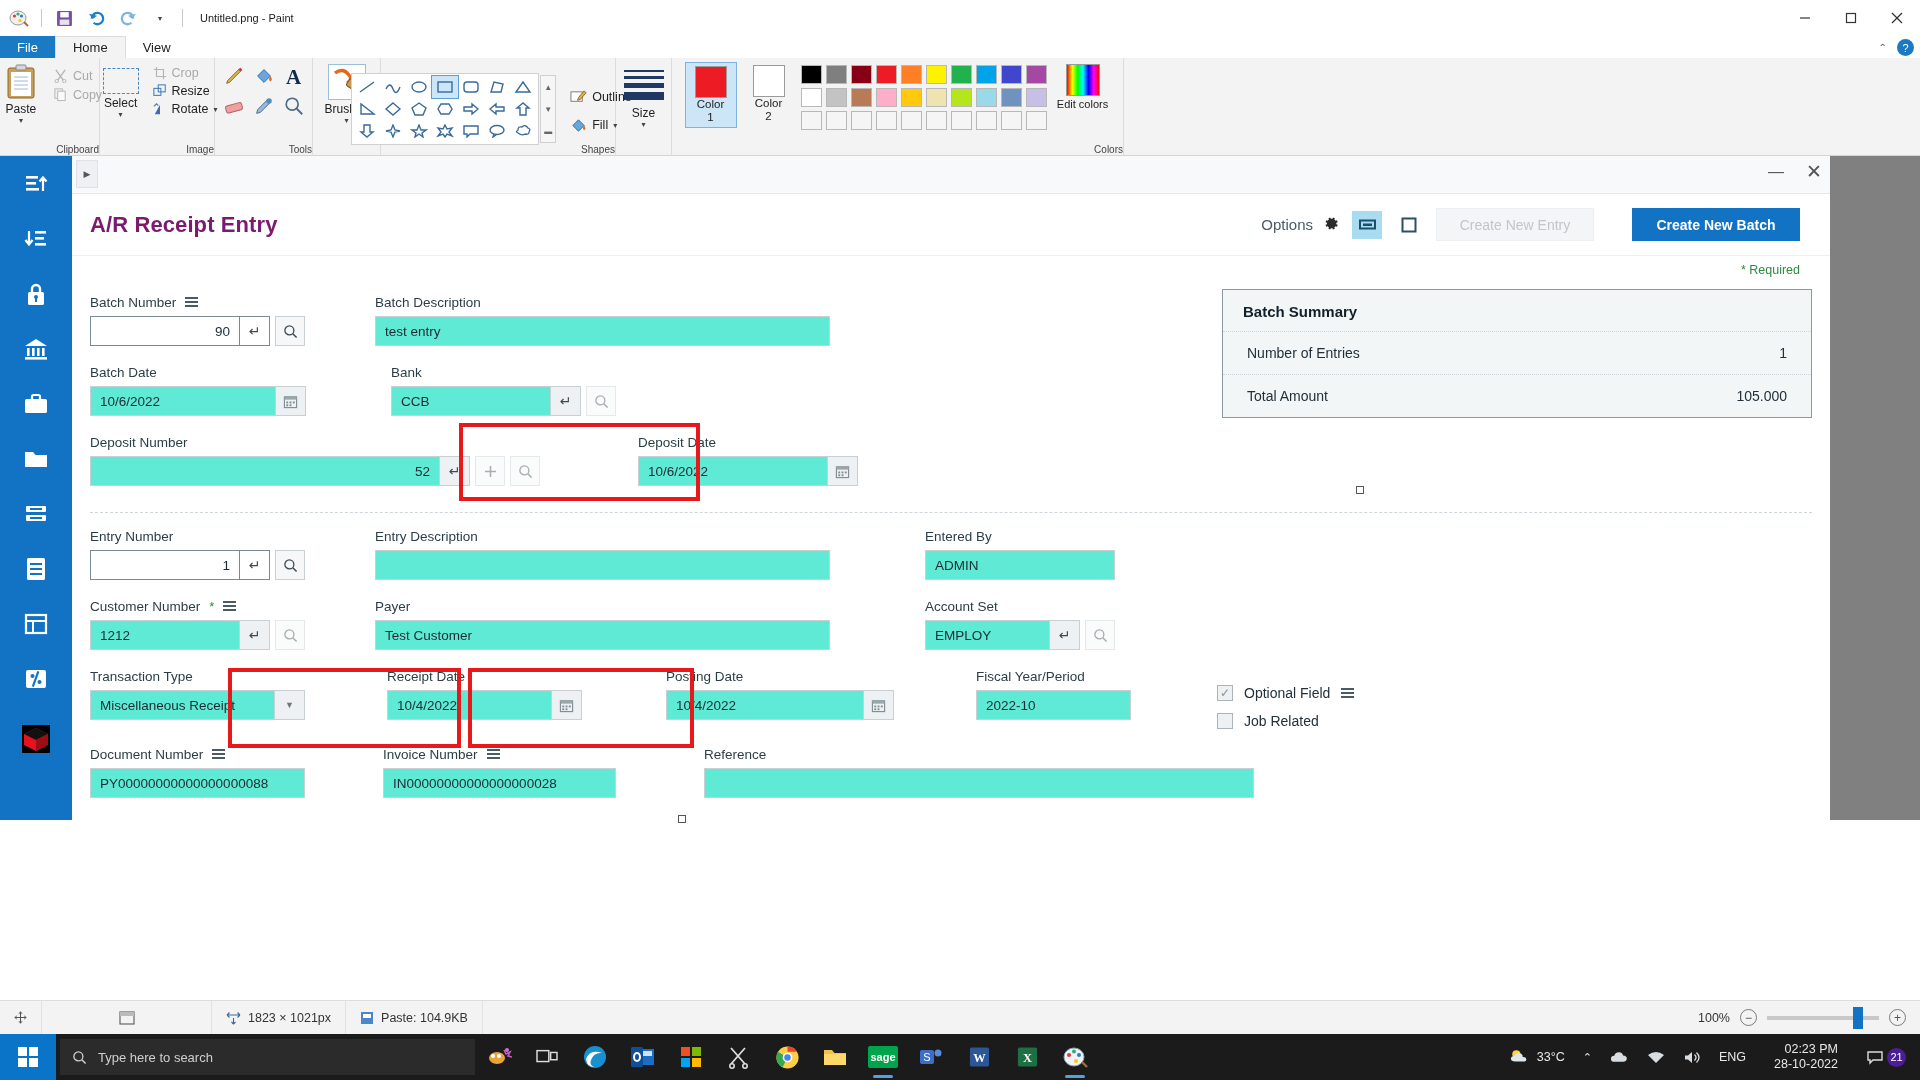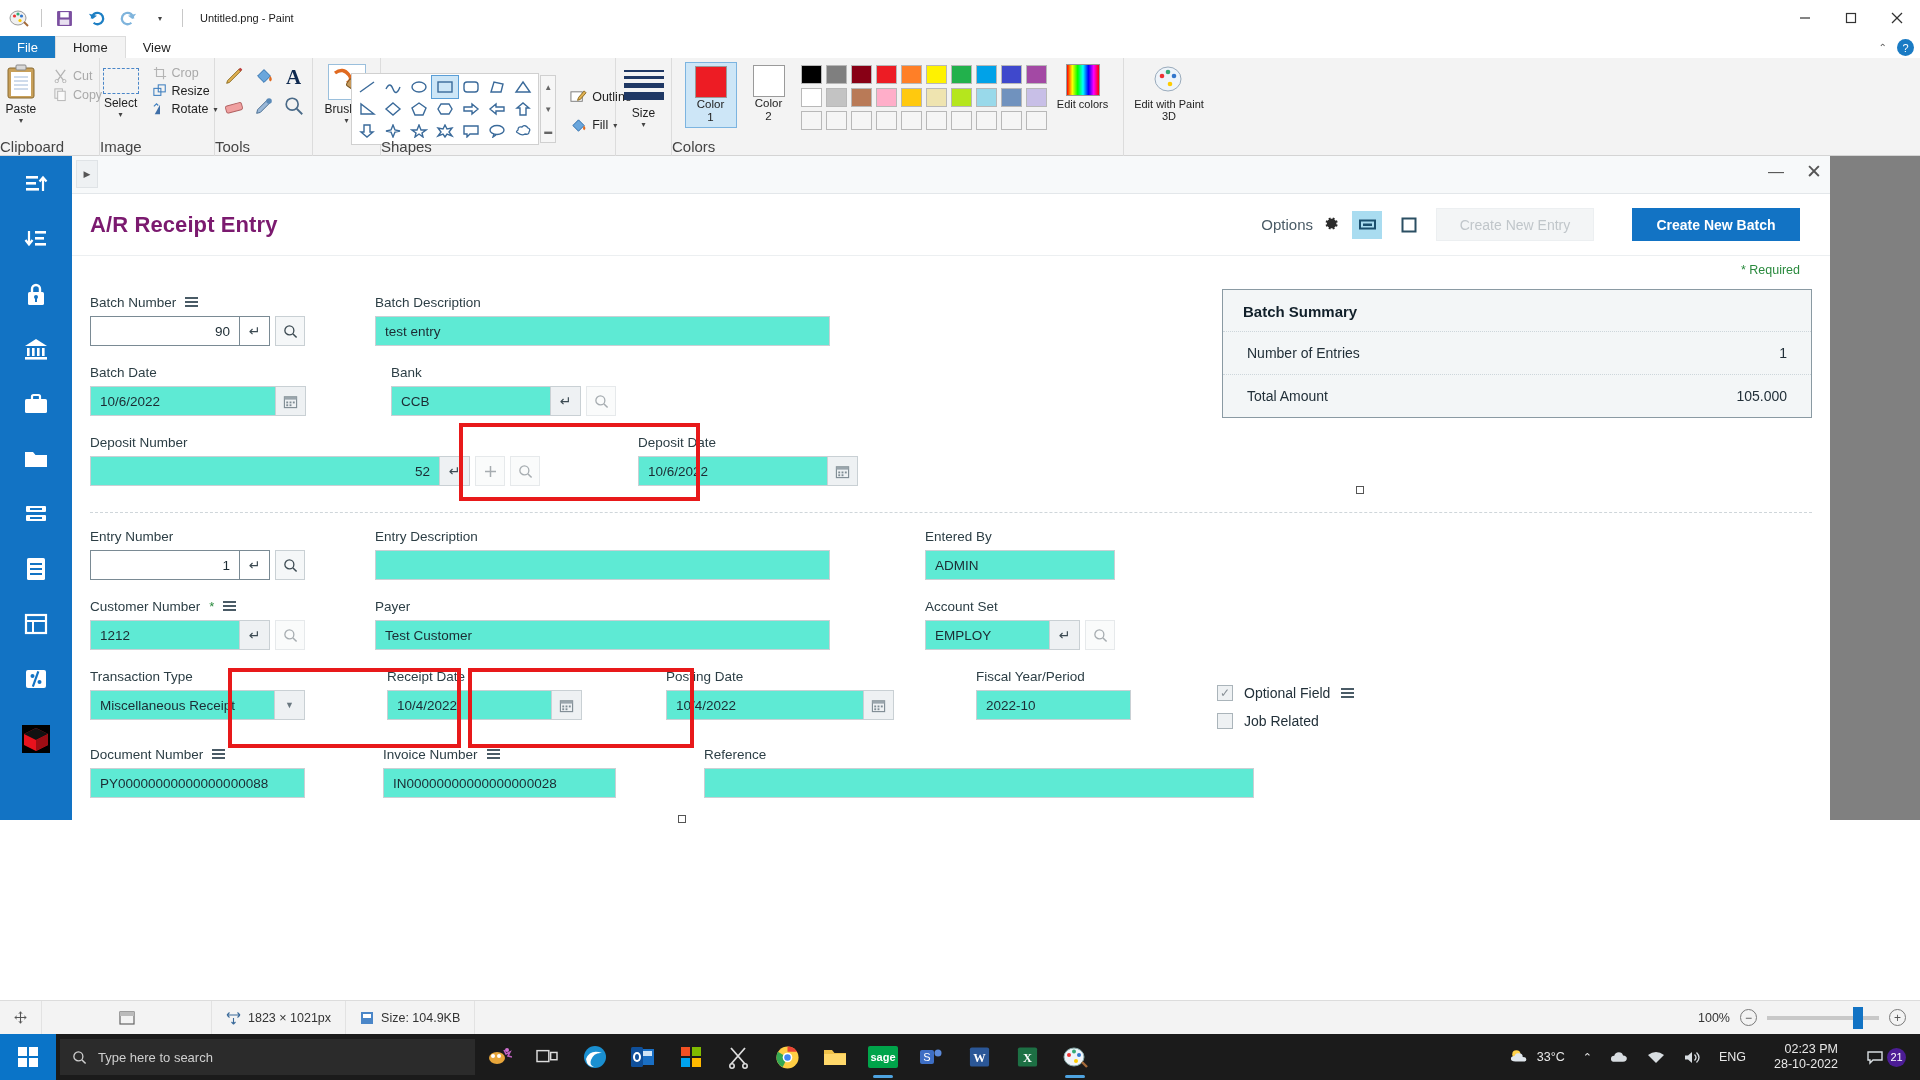--- a/index.html
+++ b/index.html
@@ -32,21 +32,21 @@
   .tab.file { background:#1a7bc4; color:#fff; }
   .tab.active { background:#f3f3f3; border:1px solid #dcdcdc; border-bottom:none; }
   .ribbon-right-ctl { position:absolute; right:6px; bottom:2px; display:flex; gap:10px; align-items:center; }
   .help-circle { width:17px;height:17px;border-radius:50%;background:#1a7bc4;color:#fff;font-size:11px;
                  display:flex;align-items:center;justify-content:center; cursor:pointer;}
 
   
   .ribbon { height:98px; background:#f3f3f3; border-bottom:1px solid #d4d4d4; display:flex; position:relative; }
   .rgroup { height:98px; display:flex; flex-direction:column; align-items:center; position:relative;
             border-right:1px solid #dcdcdc; padding:0 6px; }
-  .rgroup .glabel { position:absolute; bottom:1px; width:100%; text-align:left; font-size:15px; color:#444; }
+  .rgroup .glabel { position:absolute; bottom:1px; width:100%; text-align:right; font-size:10px; color:#444; }
   .rgroup .gbody { display:flex; align-items:flex-start; padding-top:4px; flex:1; }
 
   .bigbtn { width:56px; display:flex; flex-direction:column; align-items:center; cursor:pointer; padding-top:2px;}
   .bigbtn .cap { font-size:12px; color:#222; margin-top:2px; }
   .smallbtn { display:flex; align-items:center; gap:5px; padding:2px 4px; font-size:12.5px; color:#222; cursor:pointer;}
   .smallbtn.dis { color:#a9a9a9; }
   .caret { font-size:8px; color:#444; }
 
   .toolgrid { display:grid; grid-template-columns:repeat(3,30px); grid-template-rows:repeat(2,30px); align-items:center; justify-items:center; }
   .toolgrid div { cursor:pointer; }
@@ -541,34 +541,20 @@
             <i style="background: rgb(245, 245, 245);"></i>
           </div>
         <div class="bigbtn" style="width:56px;">
           <div style="width:34px;height:32px;border:1px solid #9a9a9a;background:linear-gradient(90deg,#f00,#ff0,#0f0,#0ff,#00f,#f0f,#f00);"></div>
           <span class="cap" style="font-size:11px;line-height:12px;text-align:center;">Edit colors</span>
         </div>
       </div>
       <div class="glabel">Colors</div>
     </div>
 
-    <div class="rgroup" style="width:90px;border-right:none;">
-      <div class="gbody">
-        <div class="bigbtn" style="width:72px;">
-          <svg width="34" height="32" viewBox="0 0 34 32">
-              <ellipse cx="16" cy="15" rx="13" ry="12" fill="#eef4fa" stroke="#9ab"></ellipse>
-              <circle cx="10" cy="12" r="2.3" fill="#e33"></circle>
-              <circle cx="16" cy="8" r="2.3" fill="#3a7"></circle>
-              <circle cx="22" cy="12" r="2.3" fill="#37c"></circle>
-              <circle cx="18" cy="20" r="2.3" fill="#fc0"></circle>
-            </svg>
-          <span class="cap" style="font-size:11px;line-height:12px;text-align:center;">Edit with Paint 3D</span>
-        </div>
-      </div>
-    </div>
   </div>
 
   <div id="canvas-area">
 
     <div class="sage-rail">
       <div class="rail-item">
         <svg width="26" height="26" viewBox="0 0 26 26">
             <g fill="#fff">
               <rect x="3" y="5" width="12" height="2.6"></rect>
               <rect x="3" y="11" width="10" height="2.6"></rect>
@@ -1013,21 +999,21 @@
           <path d="M1 4 H14 M1 4 L3.5 1.5 M1 4 L3.5 6.5 M14 4 L11.5 1.5 M14 4 L11.5 6.5" stroke="#3a6a9a" stroke-width="1.1" fill="none"></path>
           <path d="M7.5 7 V13 M7.5 13 L5.5 11 M7.5 13 L9.5 11" stroke="#3a6a9a" stroke-width="1.1" fill="none"></path>
         </svg>
       <span>1823 × 1021px</span>
     </div>
     <div class="cell">
       <svg width="14" height="14">
           <rect x="1" y="1" width="12" height="12" fill="#4a86c8"></rect>
           <rect x="3" y="3" width="8" height="4" fill="#fff"></rect>
         </svg>
-      <span>Size: 104.9KB</span>
+      <span>Paste: 104.9KB</span>
     </div>
     <div class="zoomgrp">
       <span>100%</span>
       <span class="circbtn">−</span>
       <div class="zoom-slider">
           <div class="zoom-thumb"></div>
         </div>
       <span class="circbtn">+</span>
     </div>
   </div>

